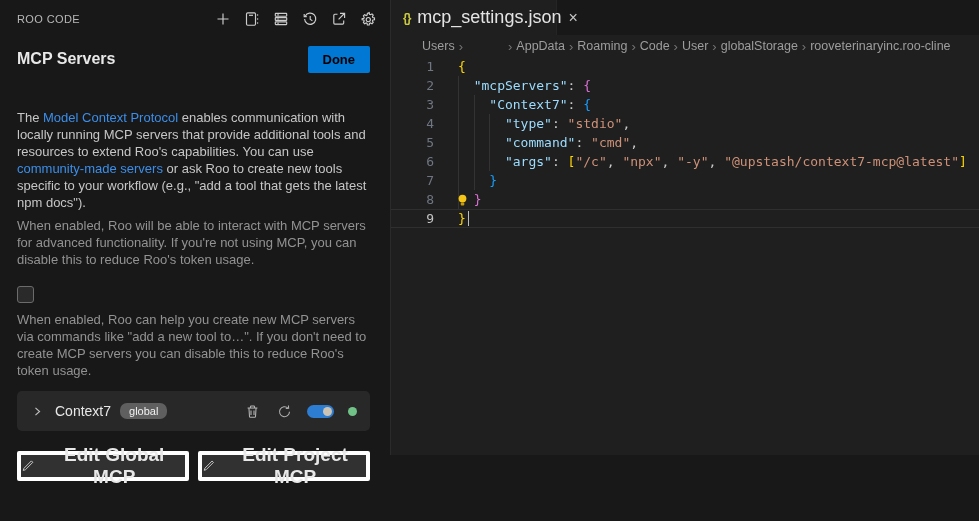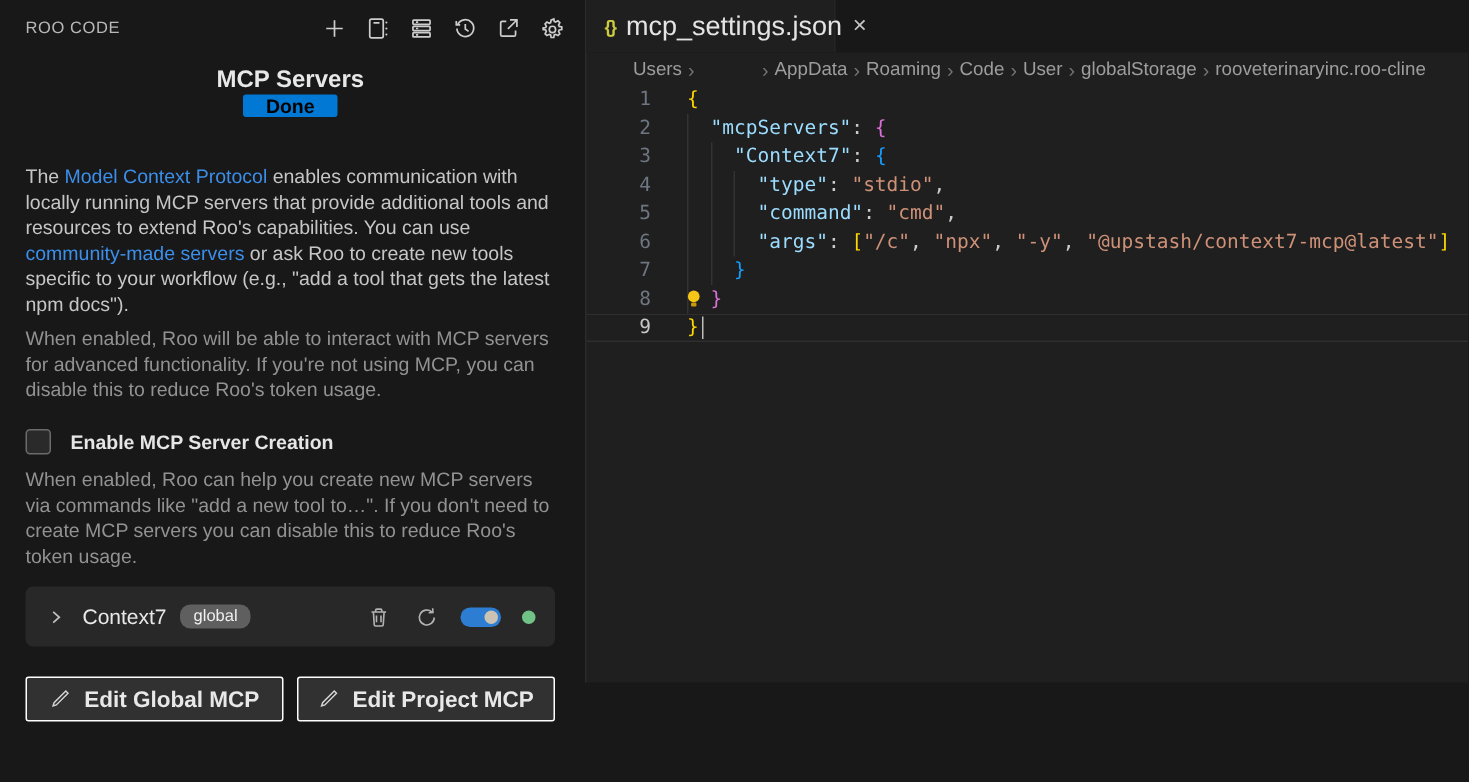--- a/index.html
+++ b/index.html
@@ -12,21 +12,21 @@
     padding:0 20px 0 17px; flex:0 0 390px; }
   .panel-header { display:flex; align-items:center; justify-content:space-between;
     padding-top:9px; height:29px; }
   .panel-title { font-size:11px; color:#b8b8b8; letter-spacing:.4px; }
   .panel-toolbar { display:flex; align-items:center; gap:11px; margin-right:-7px; }
   .icon-btn { width:18px; height:18px; display:flex; align-items:center; justify-content:center;
     cursor:pointer; }
   .icon-btn svg { stroke:#cdcdcd; fill:none; stroke-width:1.15; }
 
   .view-header { margin-top:16px; height:28px; display:flex; align-items:center;
-    justify-content:space-between;flex-direction:column; }
+    justify-content:space-between; }
   .view-header h1 { font-size:16px; font-weight:bold; color:#e8e8e8; }
   .done-btn { background:#0078d4; color:#000000; border:none; border-radius:2px;
     font-family:inherit; font-size:13px; font-weight:bold; height:27px; padding:0 15px; cursor:pointer; }
 
   .intro { margin-top:36px; font-size:13px; line-height:17px; color:#c6c6c6; }
   .intro a { color:#3b8eea; text-decoration:none; cursor:pointer; }
 
   .check-row { display:flex; align-items:center; gap:13px; margin-top:20px; }
   .check-row.second { margin-top:18px; }
   .checkbox { width:17px; height:17px; border:1px solid #6b6b6b; border-radius:3px;
@@ -44,22 +44,22 @@
   .scope-badge { margin-left:9px; background:#5f5f5f; color:#f0f0f0; font-size:11px;
     padding:2px 9px; border-radius:7px; }
   .card-actions { margin-left:auto; display:flex; align-items:center; gap:14px; }
   .card-actions .icon-btn svg { stroke:#b3b3b3; }
   .toggle { width:27px; height:13px; background:#2d7ed3; border-radius:8px; position:relative; cursor:pointer; }
   .toggle .knob { position:absolute; right:2px; top:2px; width:9px; height:9px; border-radius:50%;
     background:#ccc3b5; }
   .status-dot { width:9px; height:9px; border-radius:50%; background:#71c287; }
 
   .footer-btns { margin-top:20px; display:flex; gap:9px; }
-  .edit-btn { flex:1; height:30px; background:#313131; border:1px solid #ffffff; border-radius:2px;
-    color:#e8e8e8; font-family:inherit; font-size:15px; font-weight:bold; display:flex;
+  .edit-btn { flex:1; height:30px; background:#313131; border:4px solid #ffffff; border-radius:2px;
+    color:#e8e8e8; font-family:inherit; font-size:19px; font-weight:bold; display:flex;
     align-items:center; justify-content:center; gap:9px; cursor:pointer; }
   .edit-btn svg { stroke:#d4d4d4; fill:none; stroke-width:1.1; }
 
   
   .editor { flex:1; background:#1f1f1f; border-left:1px solid #2b2b2b; display:flex;
     flex-direction:column; overflow:hidden; }
   .tabbar { height:35px; background:#181818; display:flex; }
   .tab { width:166px; background:#1f1f1f; display:flex; align-items:center; gap:7px;
     padding:0 10px 0 12px; border-right:1px solid #252525; cursor:pointer; }
   .json-icon { color:#cbcb41; font-weight:bold; font-size:12px; letter-spacing:-1px; }
@@ -148,21 +148,20 @@
       <h1>MCP Servers</h1>
       <button class="done-btn">Done</button>
     </div>
 
     <p class="intro"><span>The </span><a>Model Context Protocol</a><span> enables communication with locally running MCP servers that provide additional tools and resources to extend Roo's capabilities. You can use </span><a>community-made servers</a><span> or ask Roo to create new tools specific to your workflow (e.g., "add a tool that gets the latest npm docs").</span></p>
 
     <p class="desc">When enabled, Roo will be able to interact with MCP servers for advanced functionality. If you're not using MCP, you can disable this to reduce Roo's token usage.</p>
 
     <div class="check-row second">
       <span class="checkbox"></span>
-      <span class="check-label">Enable MCP Server Creation</span>
     </div>
     <p class="desc second">When enabled, Roo can help you create new MCP servers via commands like "add a new tool to…". If you don't need to create MCP servers you can disable this to reduce Roo's token usage.</p>
 
     <div class="server-card">
       <span class="chev">
         <svg width="13" height="13" viewBox="0 0 16 16">
             <path d="M5.5 3.5 10.5 8 5.5 12.5"></path>
           </svg>
       </span>
       <span class="server-name">Context7</span>

